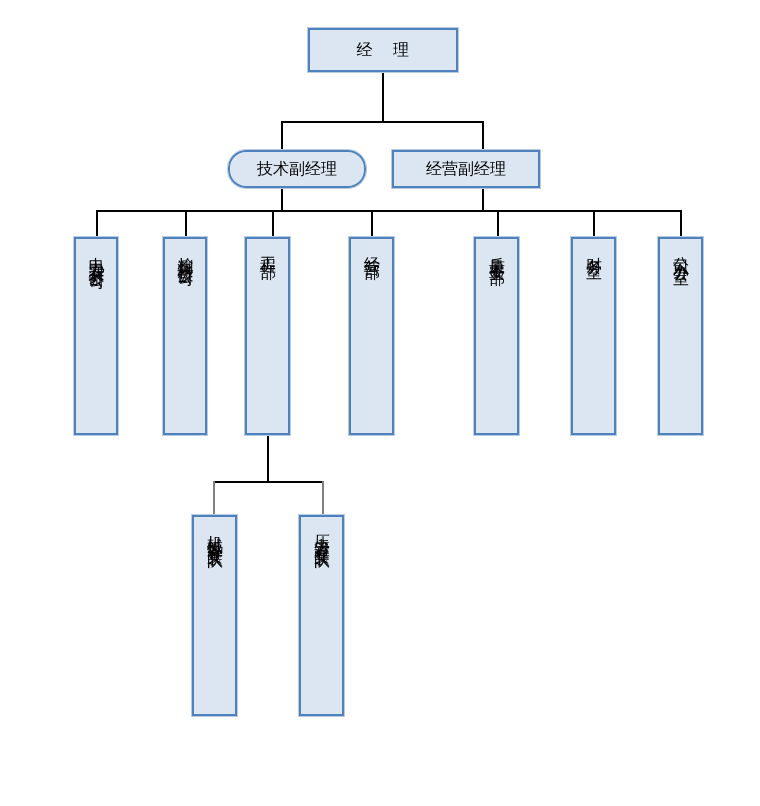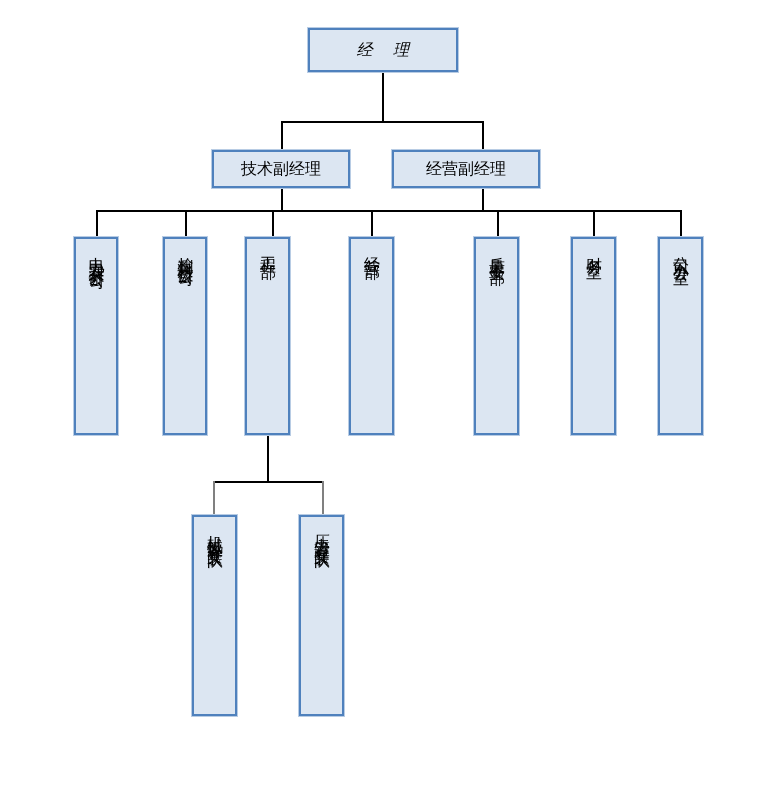--- a/index.html
+++ b/index.html
@@ -35,21 +35,20 @@
   }
   
   .node.horiz .node-label {
     writing-mode: horizontal-tb;
     font-size: 16px;
     white-space: pre;
     text-align: center;
   }
   .node.horiz.root .node-label {
     letter-spacing: 0.5px;
-    font-style: italic;
   }
   
   .node.vert {
     align-items: flex-start;
     justify-content: center;
     padding-top: 5px;
   }
   .node.vert .node-label {
     writing-mode: vertical-rl;
     text-orientation: upright;
@@ -89,21 +88,21 @@
 
   <div class="connector" style="left:267px; top:435px; width:1.5px; height:47px;"></div>
   <div class="connector" style="left:213px; top:481px; width:110px; height:1.5px;"></div>
   <div class="connector gray" style="left:213px; top:481px; width:1.5px; height:35px;"></div>
   <div class="connector gray" style="left:322px; top:481px; width:1.5px; height:35px;"></div>
 
   <div class="node horiz root" style="left:308px; top:28px; width:150px; height:44px;">
     <span class="node-label">经    理</span>
   </div>
 
-  <div class="node horiz" style="left:212px; top:150px; width:138px; height:38px;">
+  <div class="node horiz" style="left:228px; top:150px; width:138px; height:38px;border-radius:18px;">
     <span class="node-label">技术副经理</span>
   </div>
   <div class="node horiz" style="left:392px; top:150px; width:148px; height:38px;font-family:Liberation Serif, serif;">
     <span class="node-label">经营副经理</span>
   </div>
 
   <div class="node vert" style="left:74px; top:237px; width:44px; height:198px;">
     <span class="node-label">电力安装分公司</span>
   </div>
   <div class="node vert" style="left:163px; top:237px; width:44px; height:198px;">

